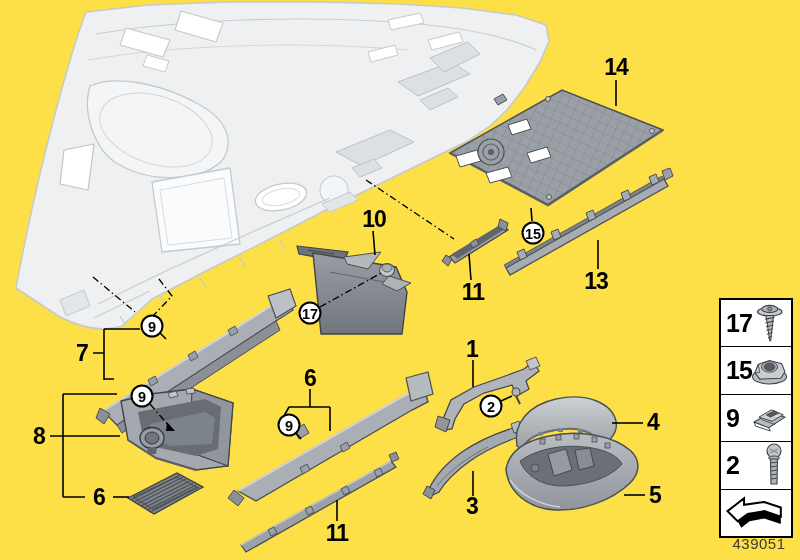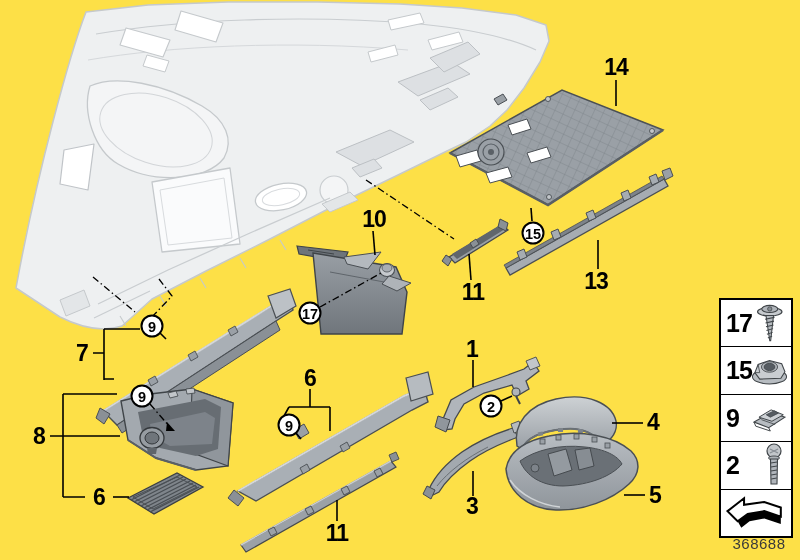--- a/index.html
+++ b/index.html
@@ -351,15 +351,15 @@
     </svg>
   </div>
   <div class="lrow">
     <svg width="68" height="42" viewBox="0 0 74 44">
       <polygon points="17,31 28,23 46,20 64,26 64,34 46,28 30,31 21,38" fill="#000"></polygon>
       <polygon points="6,20 24,6 24,13 46,10 64,16 64,26 46,20 28,23 17,31" fill="#fff" stroke="#000" stroke-width="2.2" stroke-linejoin="miter"></polygon>
     </svg>
   </div>
 </div>
 
-<div class="docnum">368688</div>
+<div class="docnum">439051</div>
 
 </div>
 
 </body></html>

